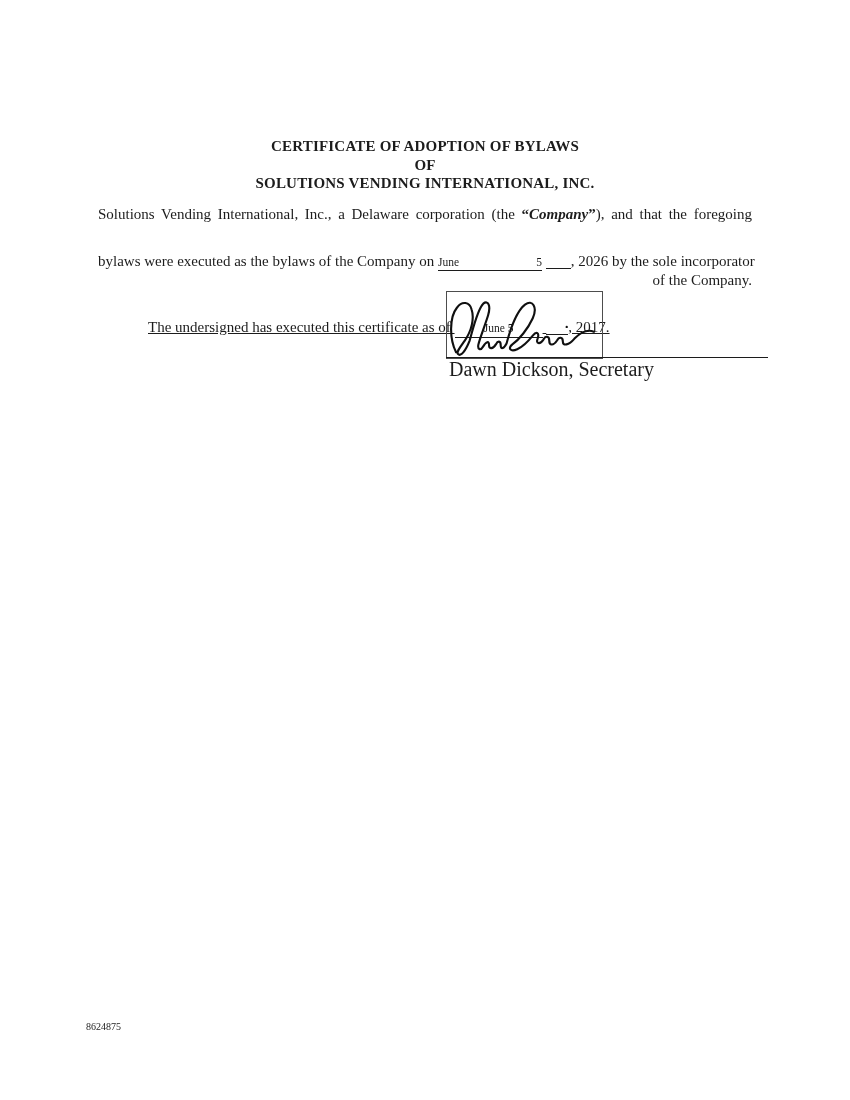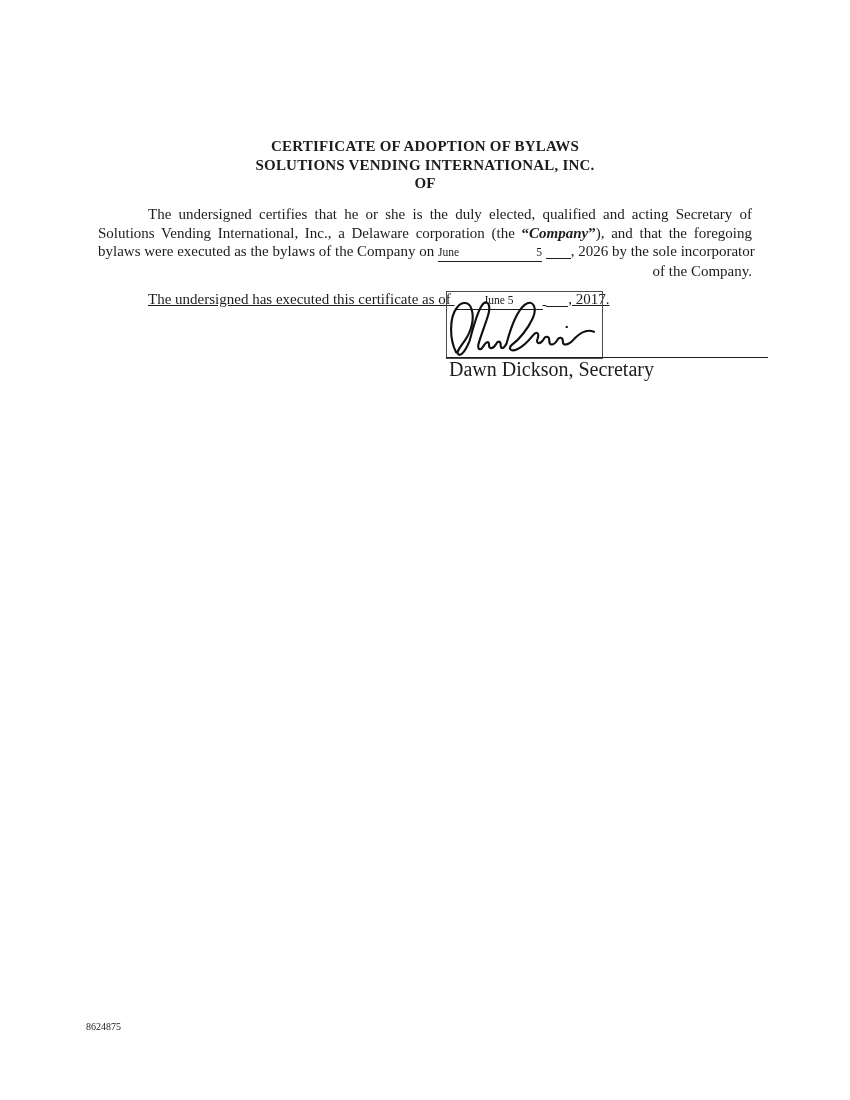--- a/index.html
+++ b/index.html
@@ -51,20 +51,21 @@
 
   .bq { font-weight: bold; }
   .emph { font-weight: bold; font-style: italic; margin-top: 37px; }
 
   
   .blank {
     display: inline-block;
     border-bottom: 1.4px solid #1c1c1c;
     text-align: center;
     text-indent: 0;
+    margin-top: 28px;
   }
   .blank .blank-value { font-size: 11.5px; line-height: 13px; }
   .blank-long  { width: 104px; }
   .blank-short { width: 25px; height: 2px; vertical-align: -3px; }
   .blank-long2  { width: 88px; }
   .blank-short2 { width: 22px; height: 2px; vertical-align: -3px; }
 
   
   .sig-box {
     position: absolute;
@@ -101,26 +102,25 @@
     line-height: 12px;
   }
 </style>
 </head>
 <body>
 
 <div class="doc-page">
 
   <div class="title-block">
     <div>CERTIFICATE OF ADOPTION OF BYLAWS</div>
+    <div>OF</div>
     <div>SOLUTIONS VENDING INTERNATIONAL, INC.</div>
-    <div>OF</div>
   </div>
 
   <div class="para1">
-    <div class="jline indent"><span>The undersigned certifies that he or she is the duly elected, qualified and acting Secretary of</span></div>
     <div class="jline"><span>Solutions Vending International, Inc., a Delaware corporation (the </span><span class="bq">“</span><span class="emph">Company</span><span class="bq">”</span><span>), and that the foregoing</span></div>
     <div class="jline"><span>bylaws were executed as the bylaws of the Company on</span>
       <span class="blank blank-long"><span class="blank-value">June 5</span></span>
       <span class="blank blank-short"></span><span>, 2026 by the sole incorporator</span></div>
     <div class="plainline"><span>of the Company.</span></div>
   </div>
 
   <div class="para2"><span>The undersigned has executed this certificate as of</span>
     <span class="blank blank-long2"><span class="blank-value">June 5</span></span>
     <span class="blank blank-short2"></span><span>, 2017.</span></div>

